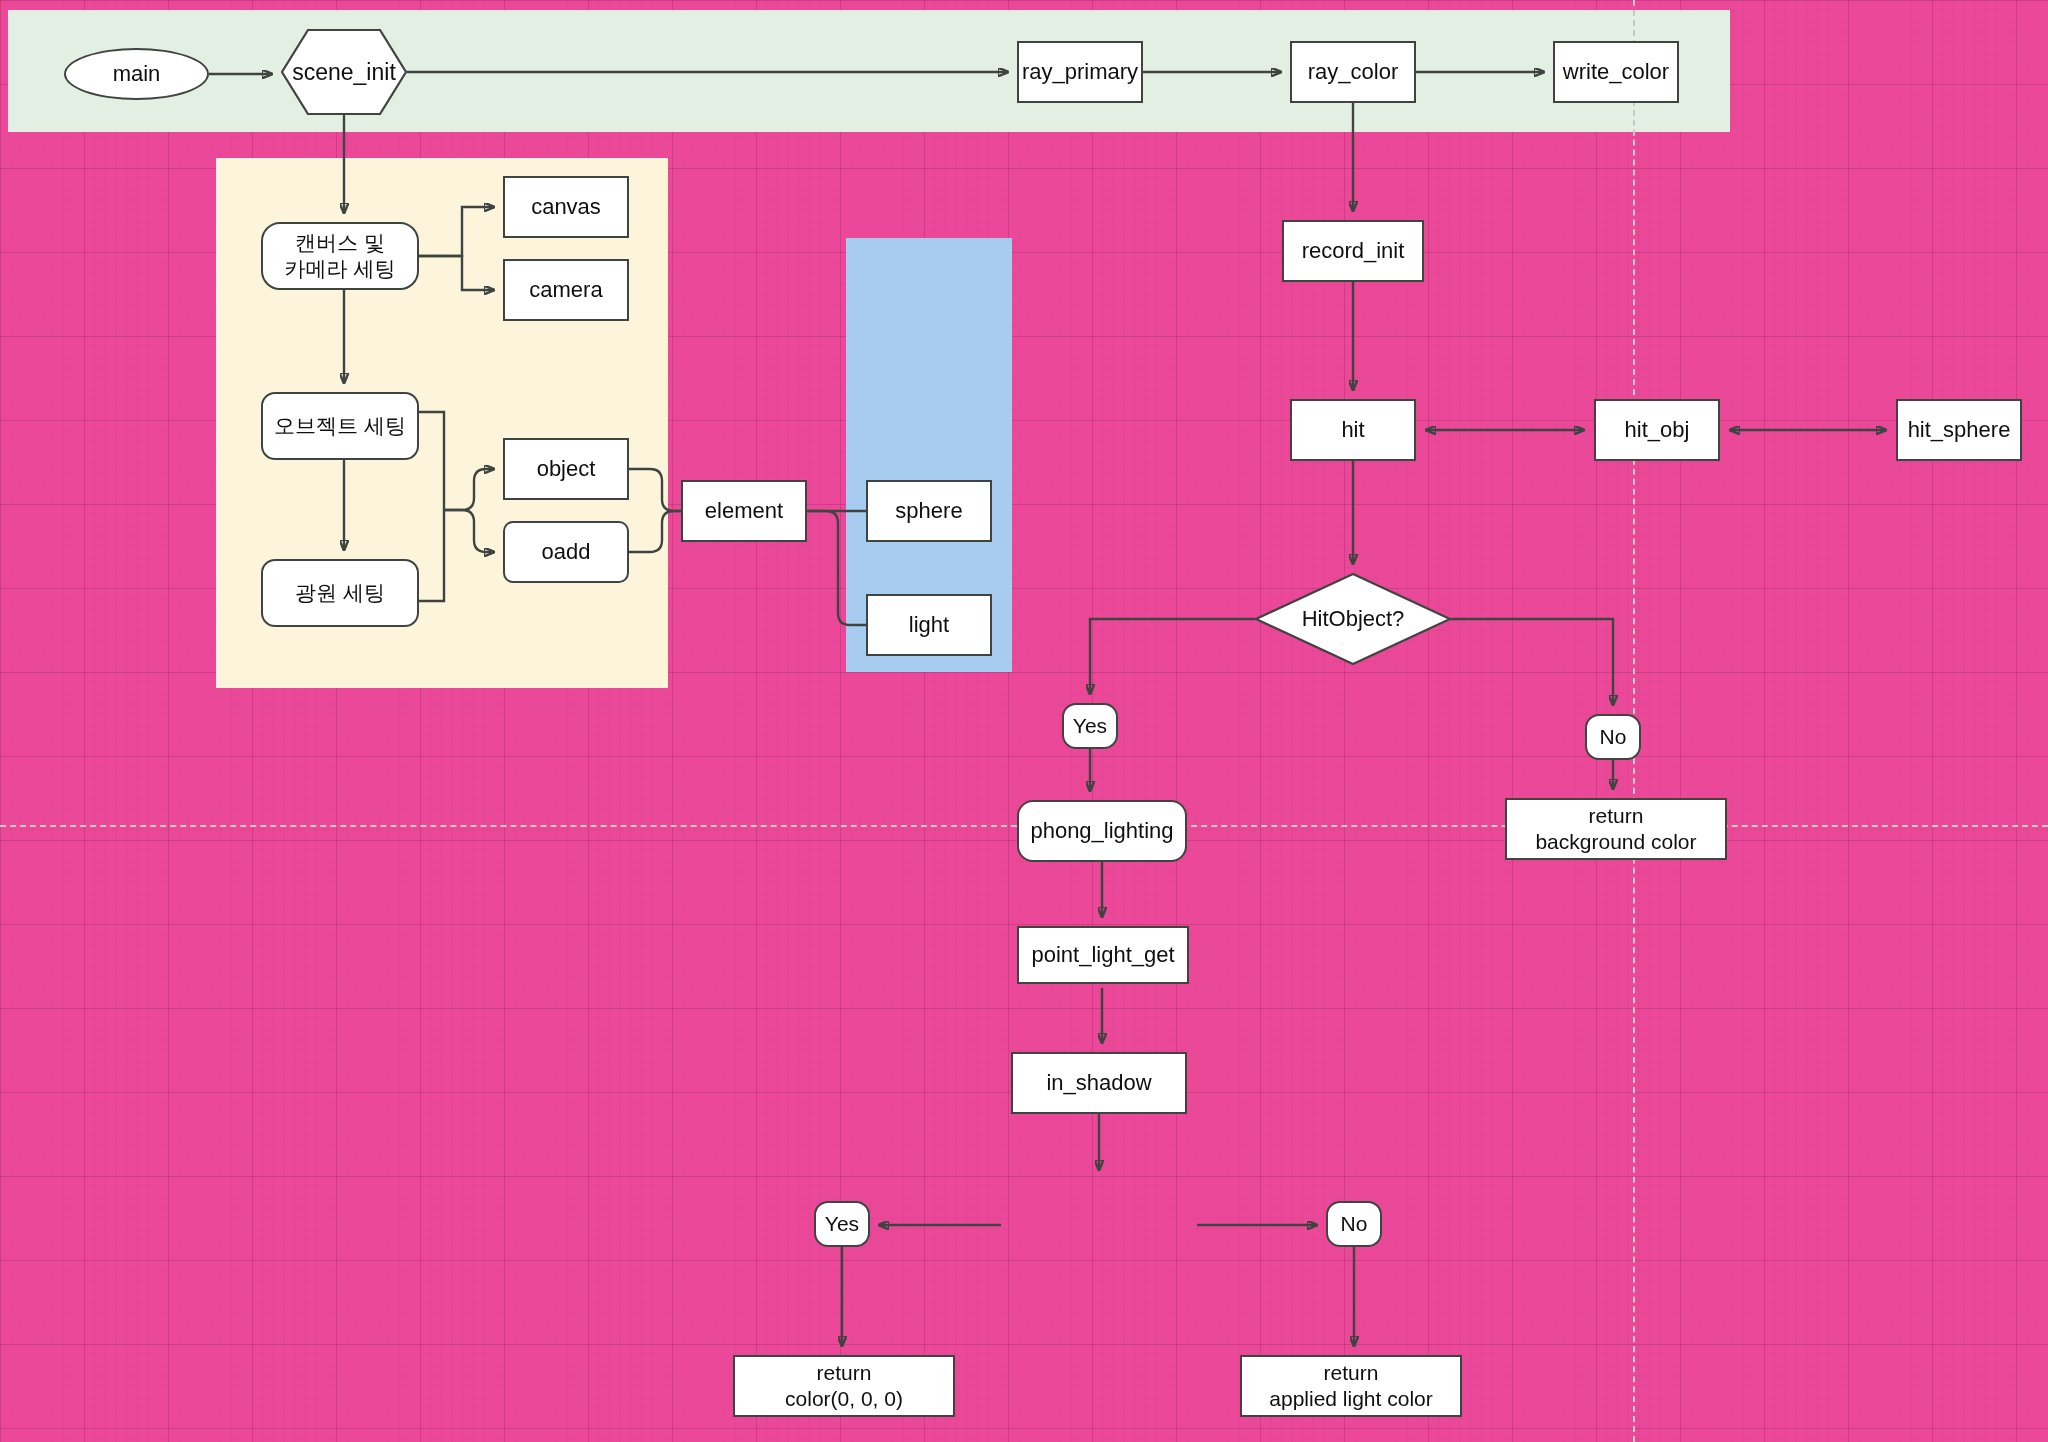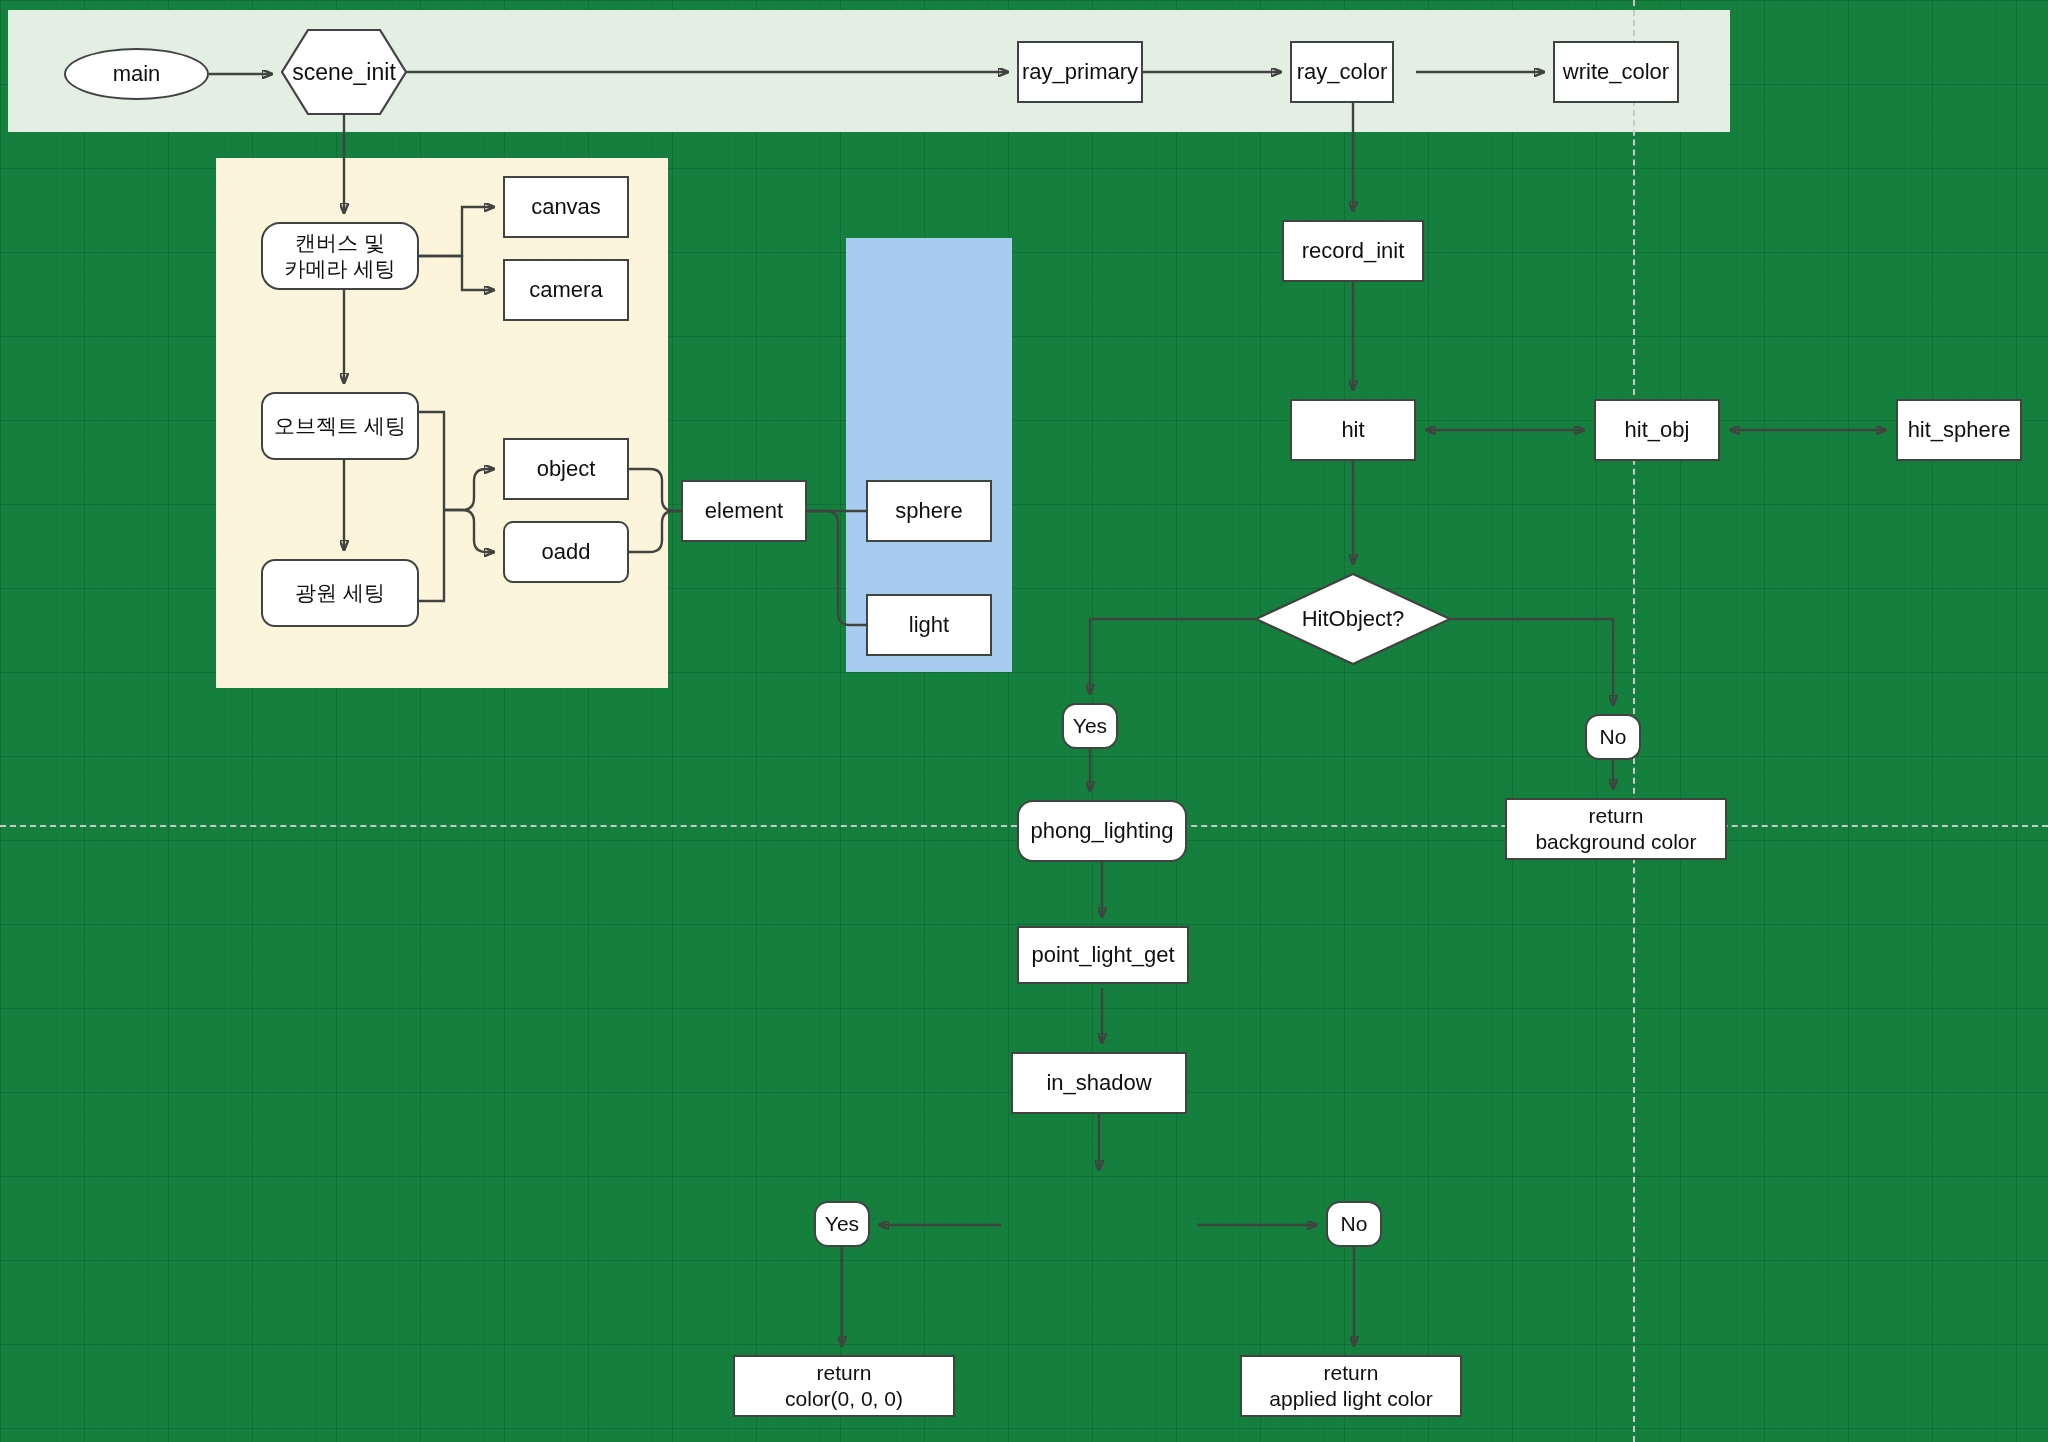--- a/index.html
+++ b/index.html
@@ -5,21 +5,21 @@
   html, body {
     margin: 0;
     padding: 0;
     background: #ffffff;
   }
   #canvas-root {
     position: relative;
     width: 2048px;
     height: 1442px;
     overflow: hidden;
-    background: #15803d;
+    background: #ec4899;
     font-family: "Liberation Sans", "DejaVu Sans", sans-serif;
   }
   
   .grid-minor, .grid-major {
     position: absolute;
     inset: 0;
     pointer-events: none;
   }
   .grid-minor {
     background-image:
@@ -187,21 +187,21 @@
     <svg class="hex-shape" viewBox="0 0 126 86" preserveAspectRatio="none">
       <polygon points="27,1 99,1 125,43 99,85 27,85 1,43" fill="#ffffff" stroke="#3f4440" stroke-width="2.2"></polygon>
     </svg>
     <span class="hex-label">scene_init</span>
   </div>
 
   <div class="node" style="left:1017px;top:41px;width:126px;height:62px;">
     <span>ray_primary</span>
   </div>
 
-  <div class="node" style="left:1290px;top:41px;width:104px;height:62px;">
+  <div class="node" style="left:1290px;top:41px;width:126px;height:62px;">
     <span>ray_color</span>
   </div>
 
   <div class="node" style="left:1553px;top:41px;width:126px;height:62px;">
     <span>write_color</span>
   </div>
 
   <div class="node rounded" style="left:261px;top:222px;width:158px;height:68px;border-radius:19px;">
     <span class="small-label">캔버스 및
 카메라 세팅</span>

